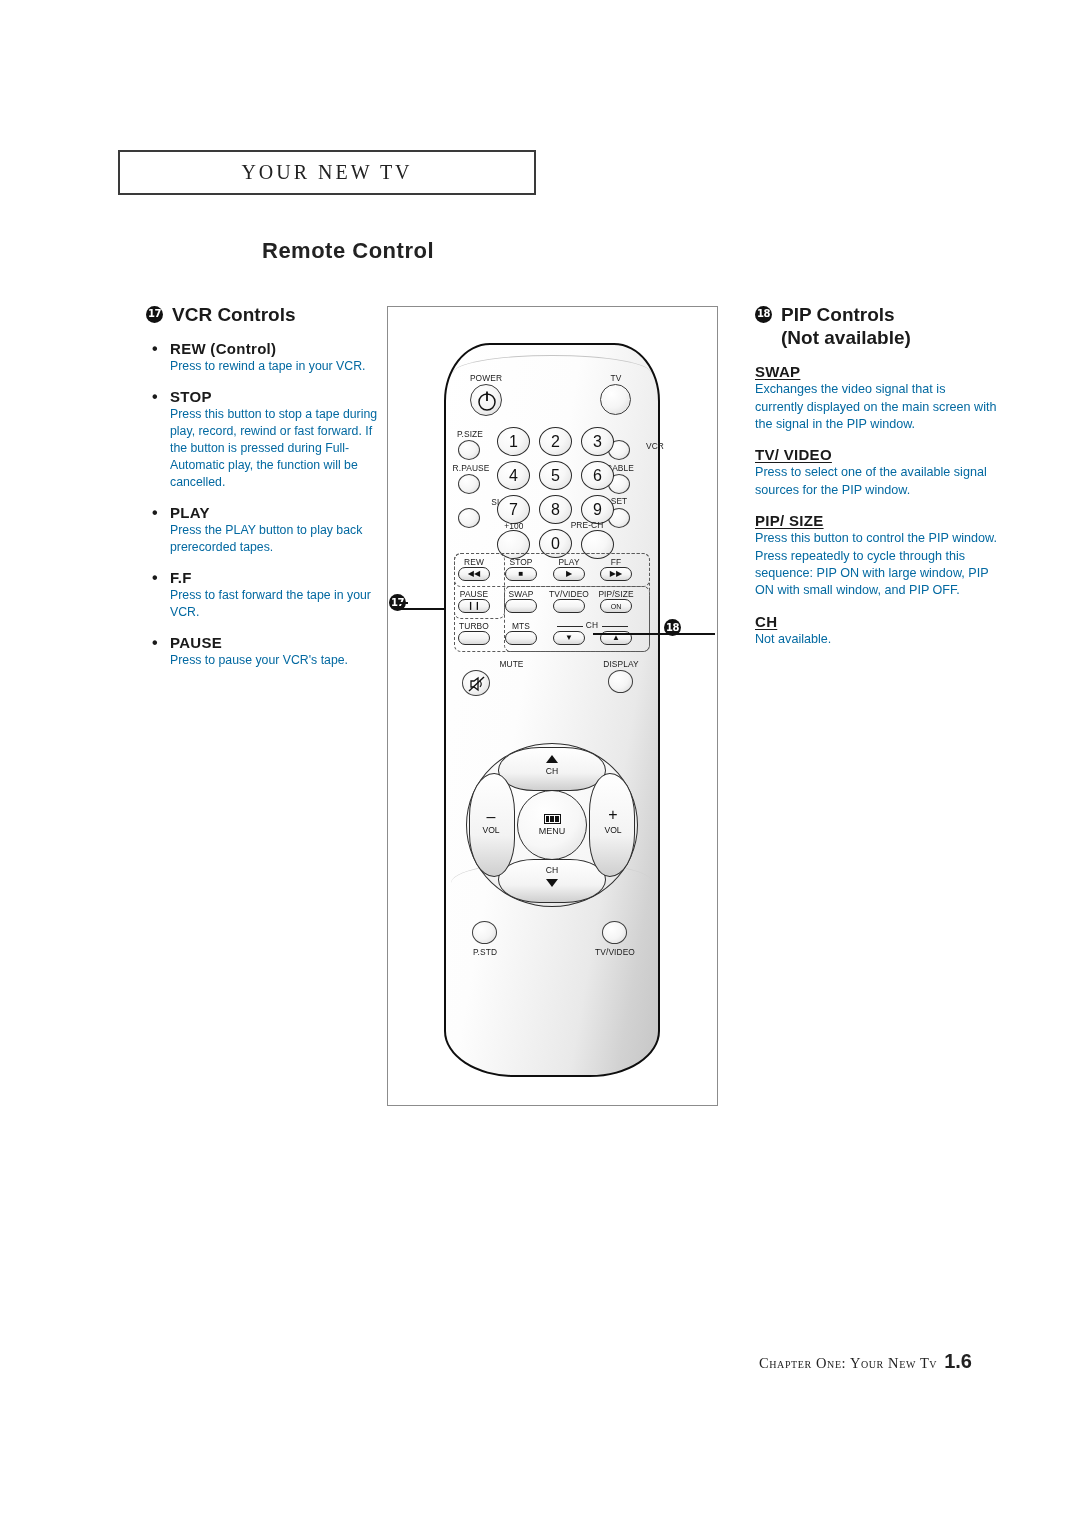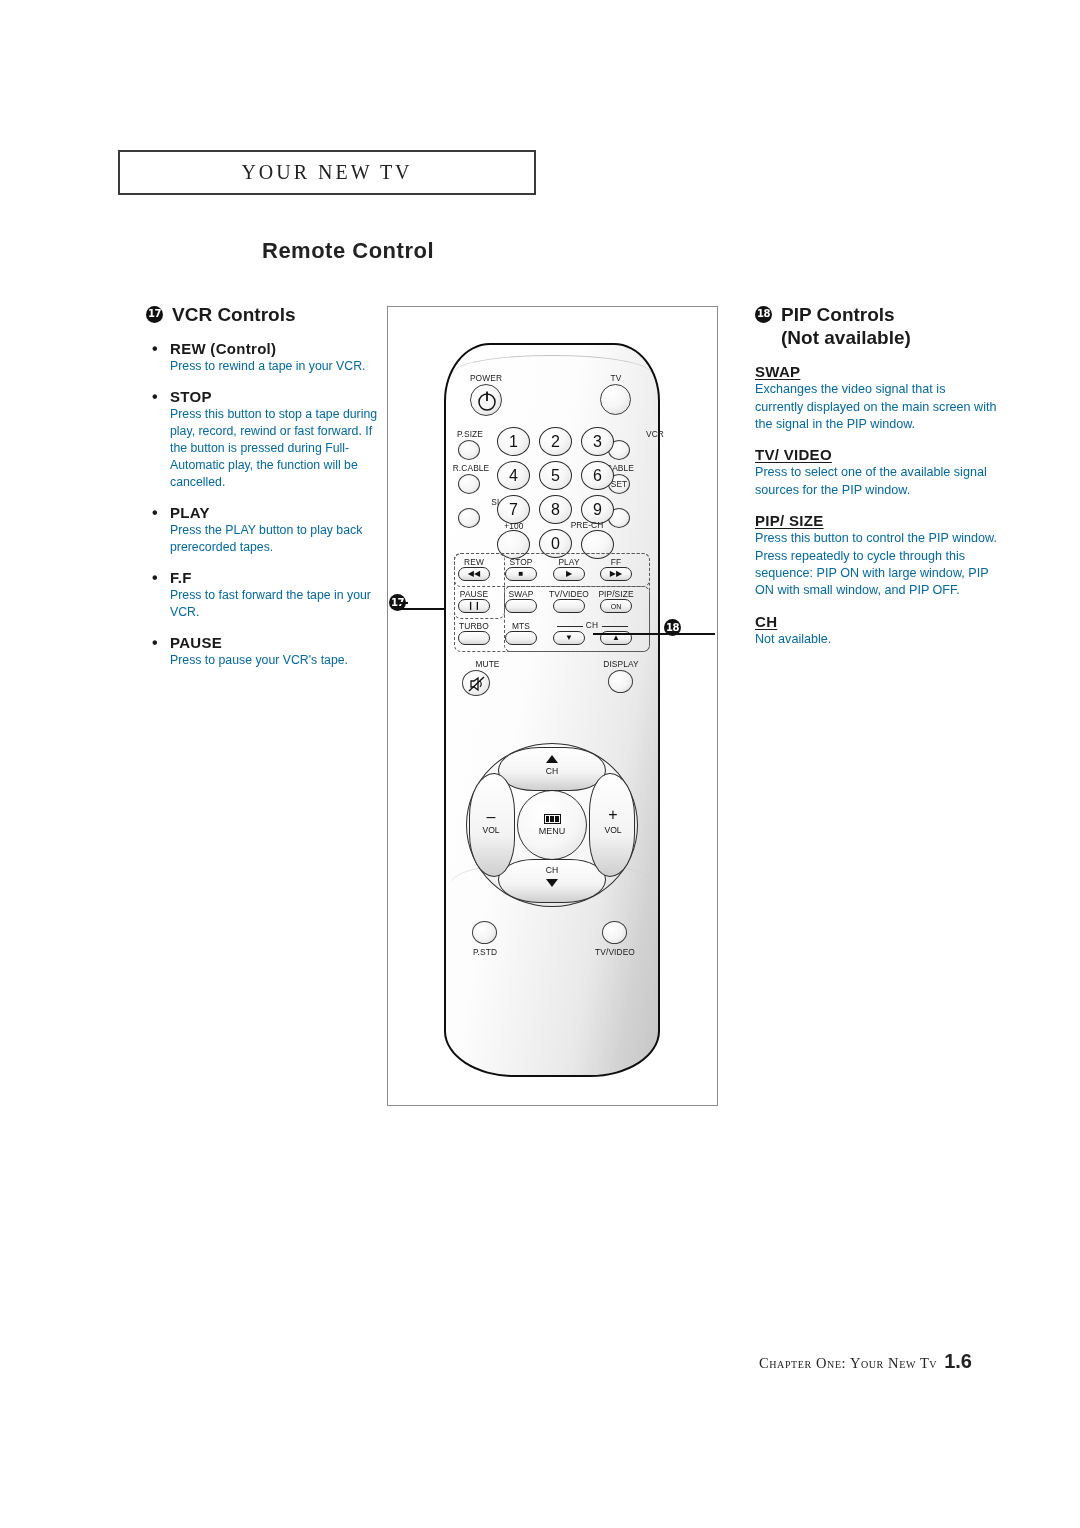--- a/index.html
+++ b/index.html
@@ -379,30 +379,30 @@
       <svg width="32" height="32" viewBox="0 0 32 32">
         <circle cx="16" cy="17" r="8" fill="none" stroke="#111" stroke-width="1.5"></circle>
         <line x1="16" y1="6.5" x2="16" y2="16" stroke="#111" stroke-width="1.8"></line>
       </svg>
     </div>
     <div class="lbl lbl-c" style="left:172px; top:30px;">TV</div>
     <div class="btn-round" style="left:156px; top:41px; width:31px; height:31px;"></div>
 
     <div class="lbl lbl-c" style="left:26px; top:86px;">P.SIZE</div>
     <div class="btn-round" style="left:14px; top:97px; width:22px; height:20px;"></div>
-    <div class="lbl lbl-c" style="left:27px; top:120px;">R.CABLE</div>
+    <div class="lbl lbl-c" style="left:27px; top:120px;">R.PAUSE</div>
     <div class="btn-round" style="left:14px; top:131px; width:22px; height:20px;"></div>
     <div class="lbl lbl-c" style="left:26px; top:154px;margin-left:35px;">SLEEP</div>
     <div class="btn-round" style="left:14px; top:165px; width:22px; height:20px;"></div>
 
-    <div class="lbl lbl-c" style="left:175px; top:86px;margin-left:36px;">VCR</div>
+    <div class="lbl lbl-c" style="left:175px; top:98px;margin-left:36px;">VCR</div>
     <div class="btn-round" style="left:164px; top:97px; width:22px; height:20px;"></div>
     <div class="lbl lbl-c" style="left:176px; top:120px;">CABLE</div>
     <div class="btn-round" style="left:164px; top:131px; width:22px; height:20px;"></div>
-    <div class="lbl lbl-c" style="left:175px; top:136px;text-align:center;">SET</div>
+    <div class="lbl lbl-c" style="left:175px; top:153px;text-align:center;">SET</div>
     <div class="btn-round" style="left:164px; top:165px; width:22px; height:20px;"></div>
 
     <div class="btn-num" style="left:53px;  top:84px;">1</div>
     <div class="btn-num" style="left:95px;  top:84px;">2</div>
     <div class="btn-num" style="left:137px; top:84px;">3</div>
     <div class="btn-num" style="left:53px;  top:118px;">4</div>
     <div class="btn-num" style="left:95px;  top:118px;">5</div>
     <div class="btn-num" style="left:137px; top:118px;">6</div>
     <div class="btn-num" style="left:53px;  top:152px;">7</div>
     <div class="btn-num" style="left:95px;  top:152px;">8</div>
@@ -457,21 +457,21 @@
     <div class="lbl lbl-c" style="left:148px; top:277px;">CH</div>
     <div style="position:absolute; left:113px; top:283px; width:26px; height:1px; background:#2b2b2b;"></div>
     <div style="position:absolute; left:158px; top:283px; width:26px; height:1px; background:#2b2b2b;"></div>
     <div class="btn-pill" style="left:109px; top:288px; width:32px; height:14px;">
       <span class="glyph">▼</span>
     </div>
     <div class="btn-pill" style="left:156px; top:288px; width:32px; height:14px;">
       <span class="glyph">▲</span>
     </div>
 
-    <div class="lbl lbl-c" style="left:20px; top:316px;padding-left:47px;">MUTE</div>
+    <div class="lbl lbl-c" style="left:44px; top:316px;padding-left:47px;">MUTE</div>
     <div class="btn-round" style="left:18px; top:327px; width:28px; height:26px;">
       <svg width="28" height="26" viewBox="0 0 28 26">
         <path d="M8 10 L11 10 L15 7 L15 19 L11 16 L8 16 Z" fill="none" stroke="#111" stroke-width="1.3"></path>
         <line x1="6" y1="20" x2="21" y2="6" stroke="#111" stroke-width="1.4"></line>
         <path d="M17 10 Q19.5 13 17 16" fill="none" stroke="#111" stroke-width="1.1"></path>
       </svg>
     </div>
     <div class="lbl lbl-c" style="left:177px; top:316px;">DISPLAY</div>
     <div class="btn-round" style="left:164px; top:327px; width:25px; height:23px;"></div>
 

